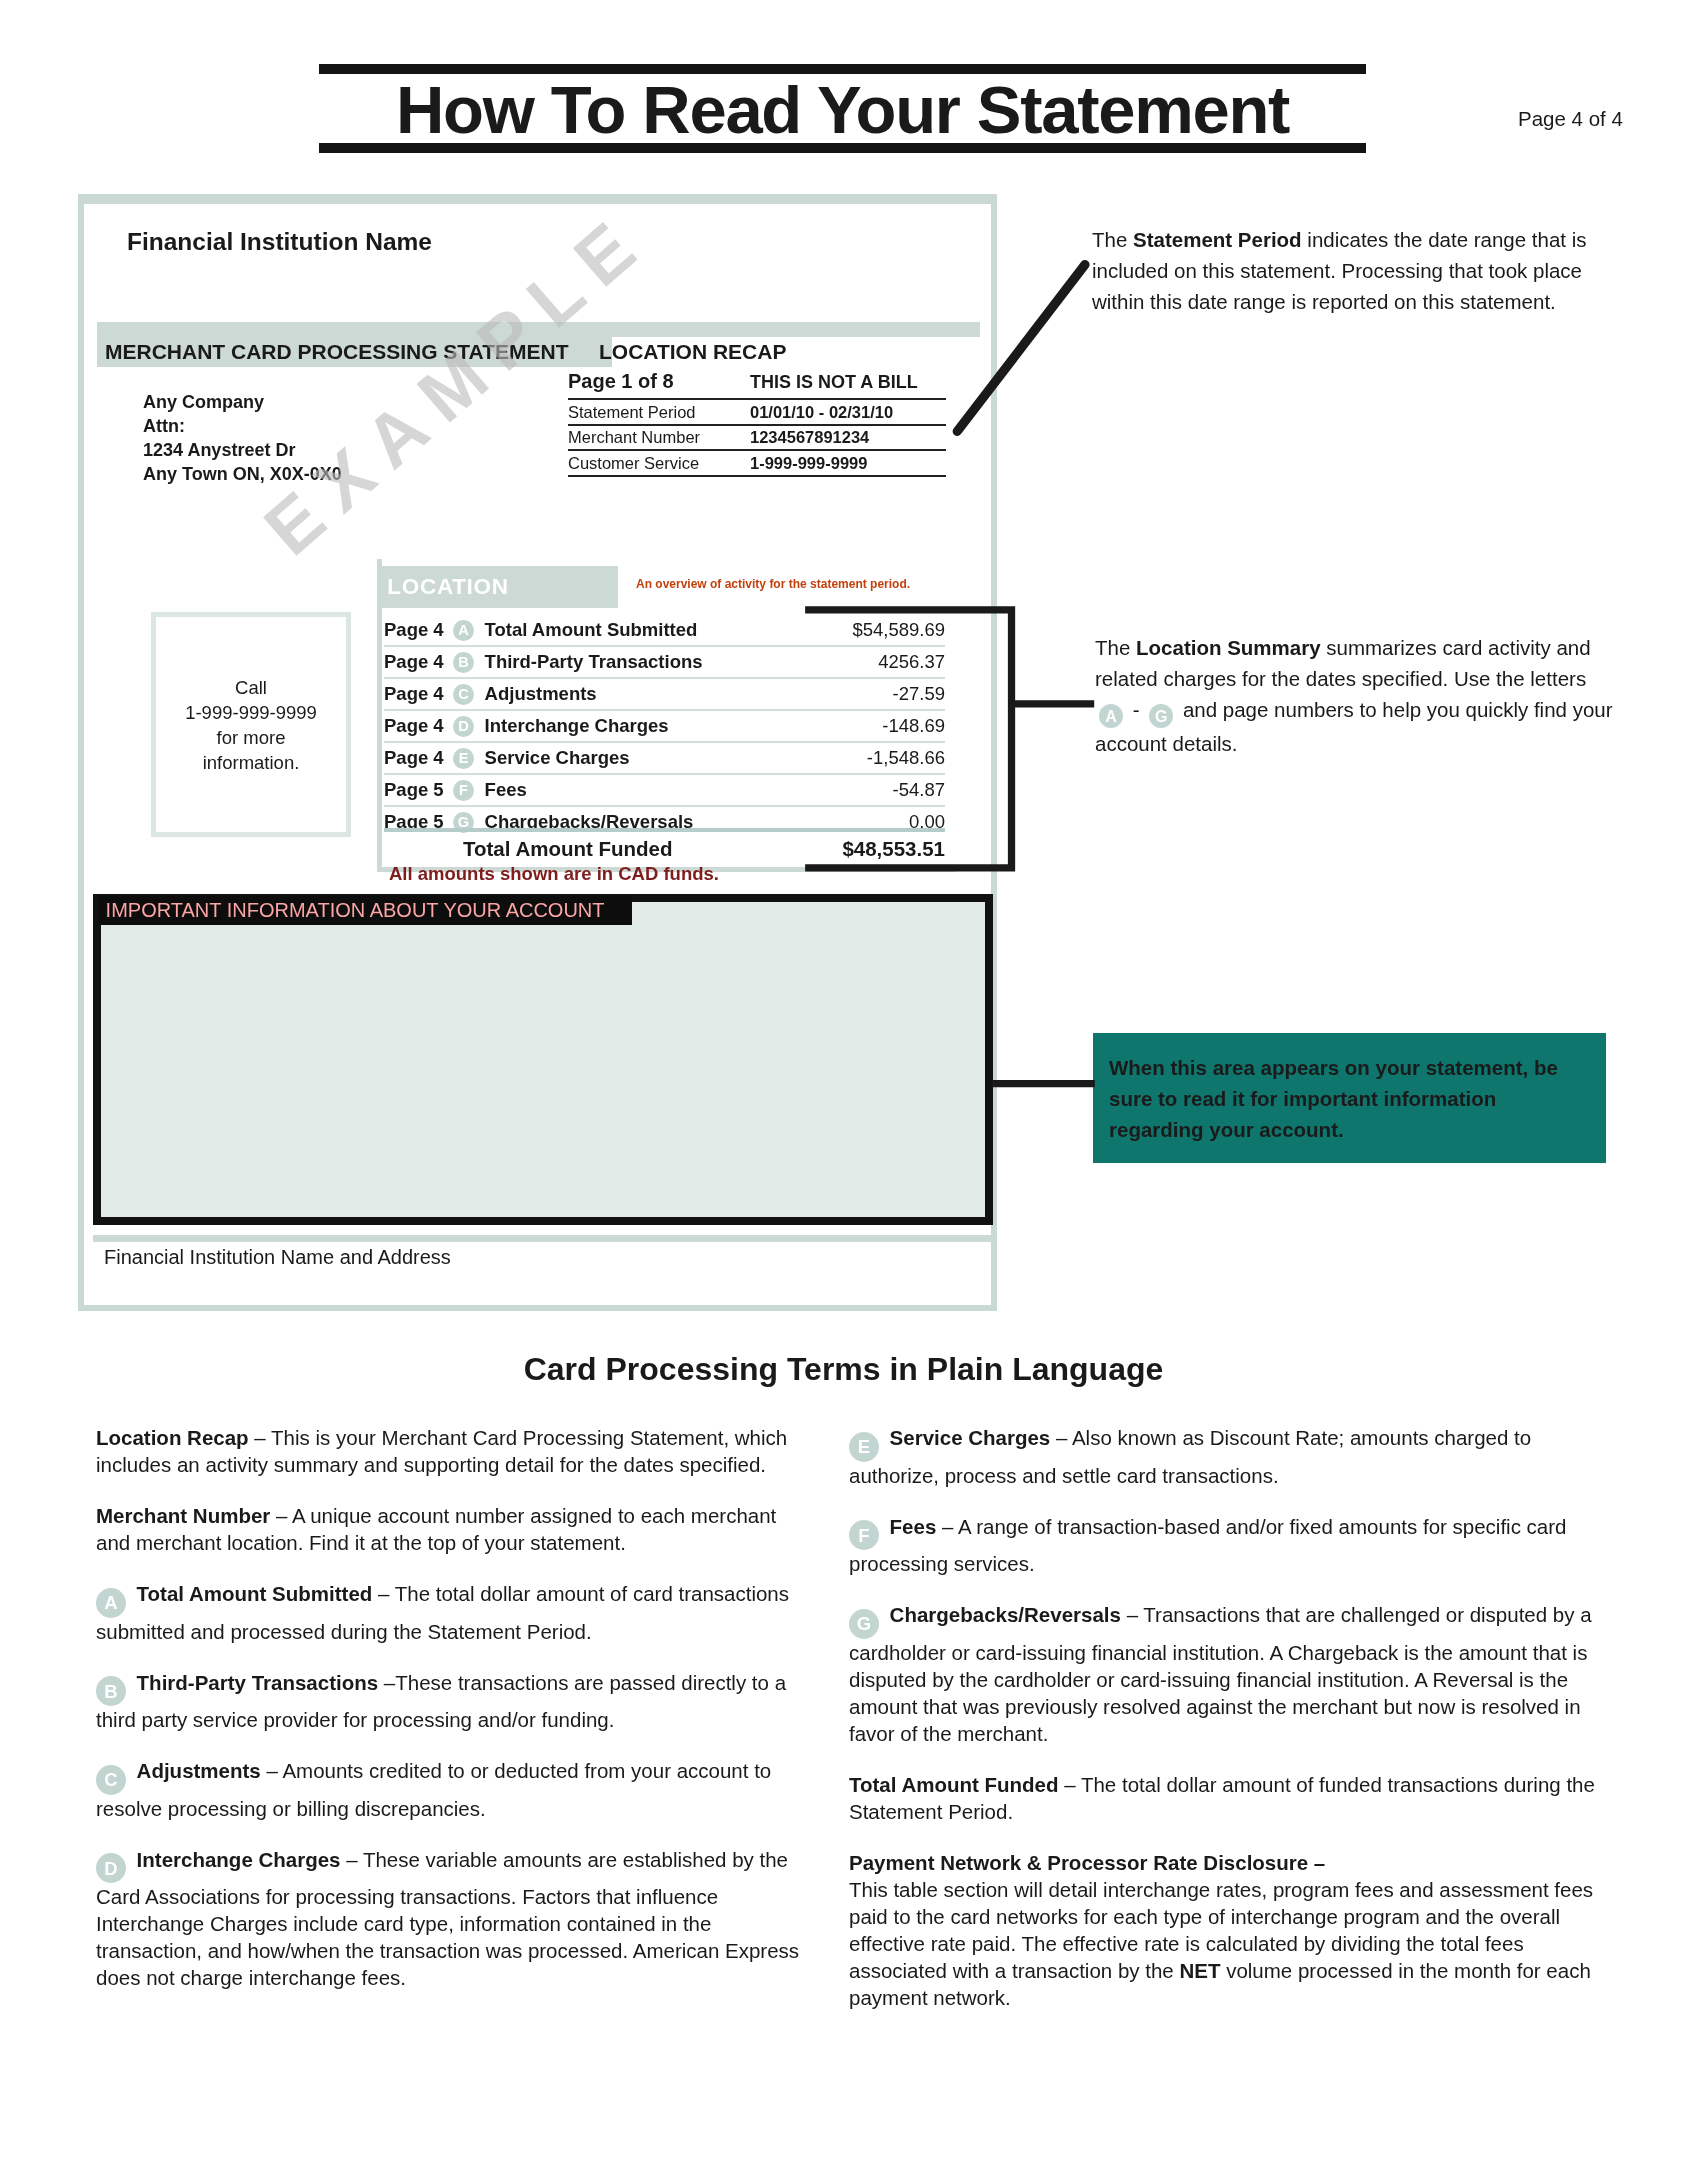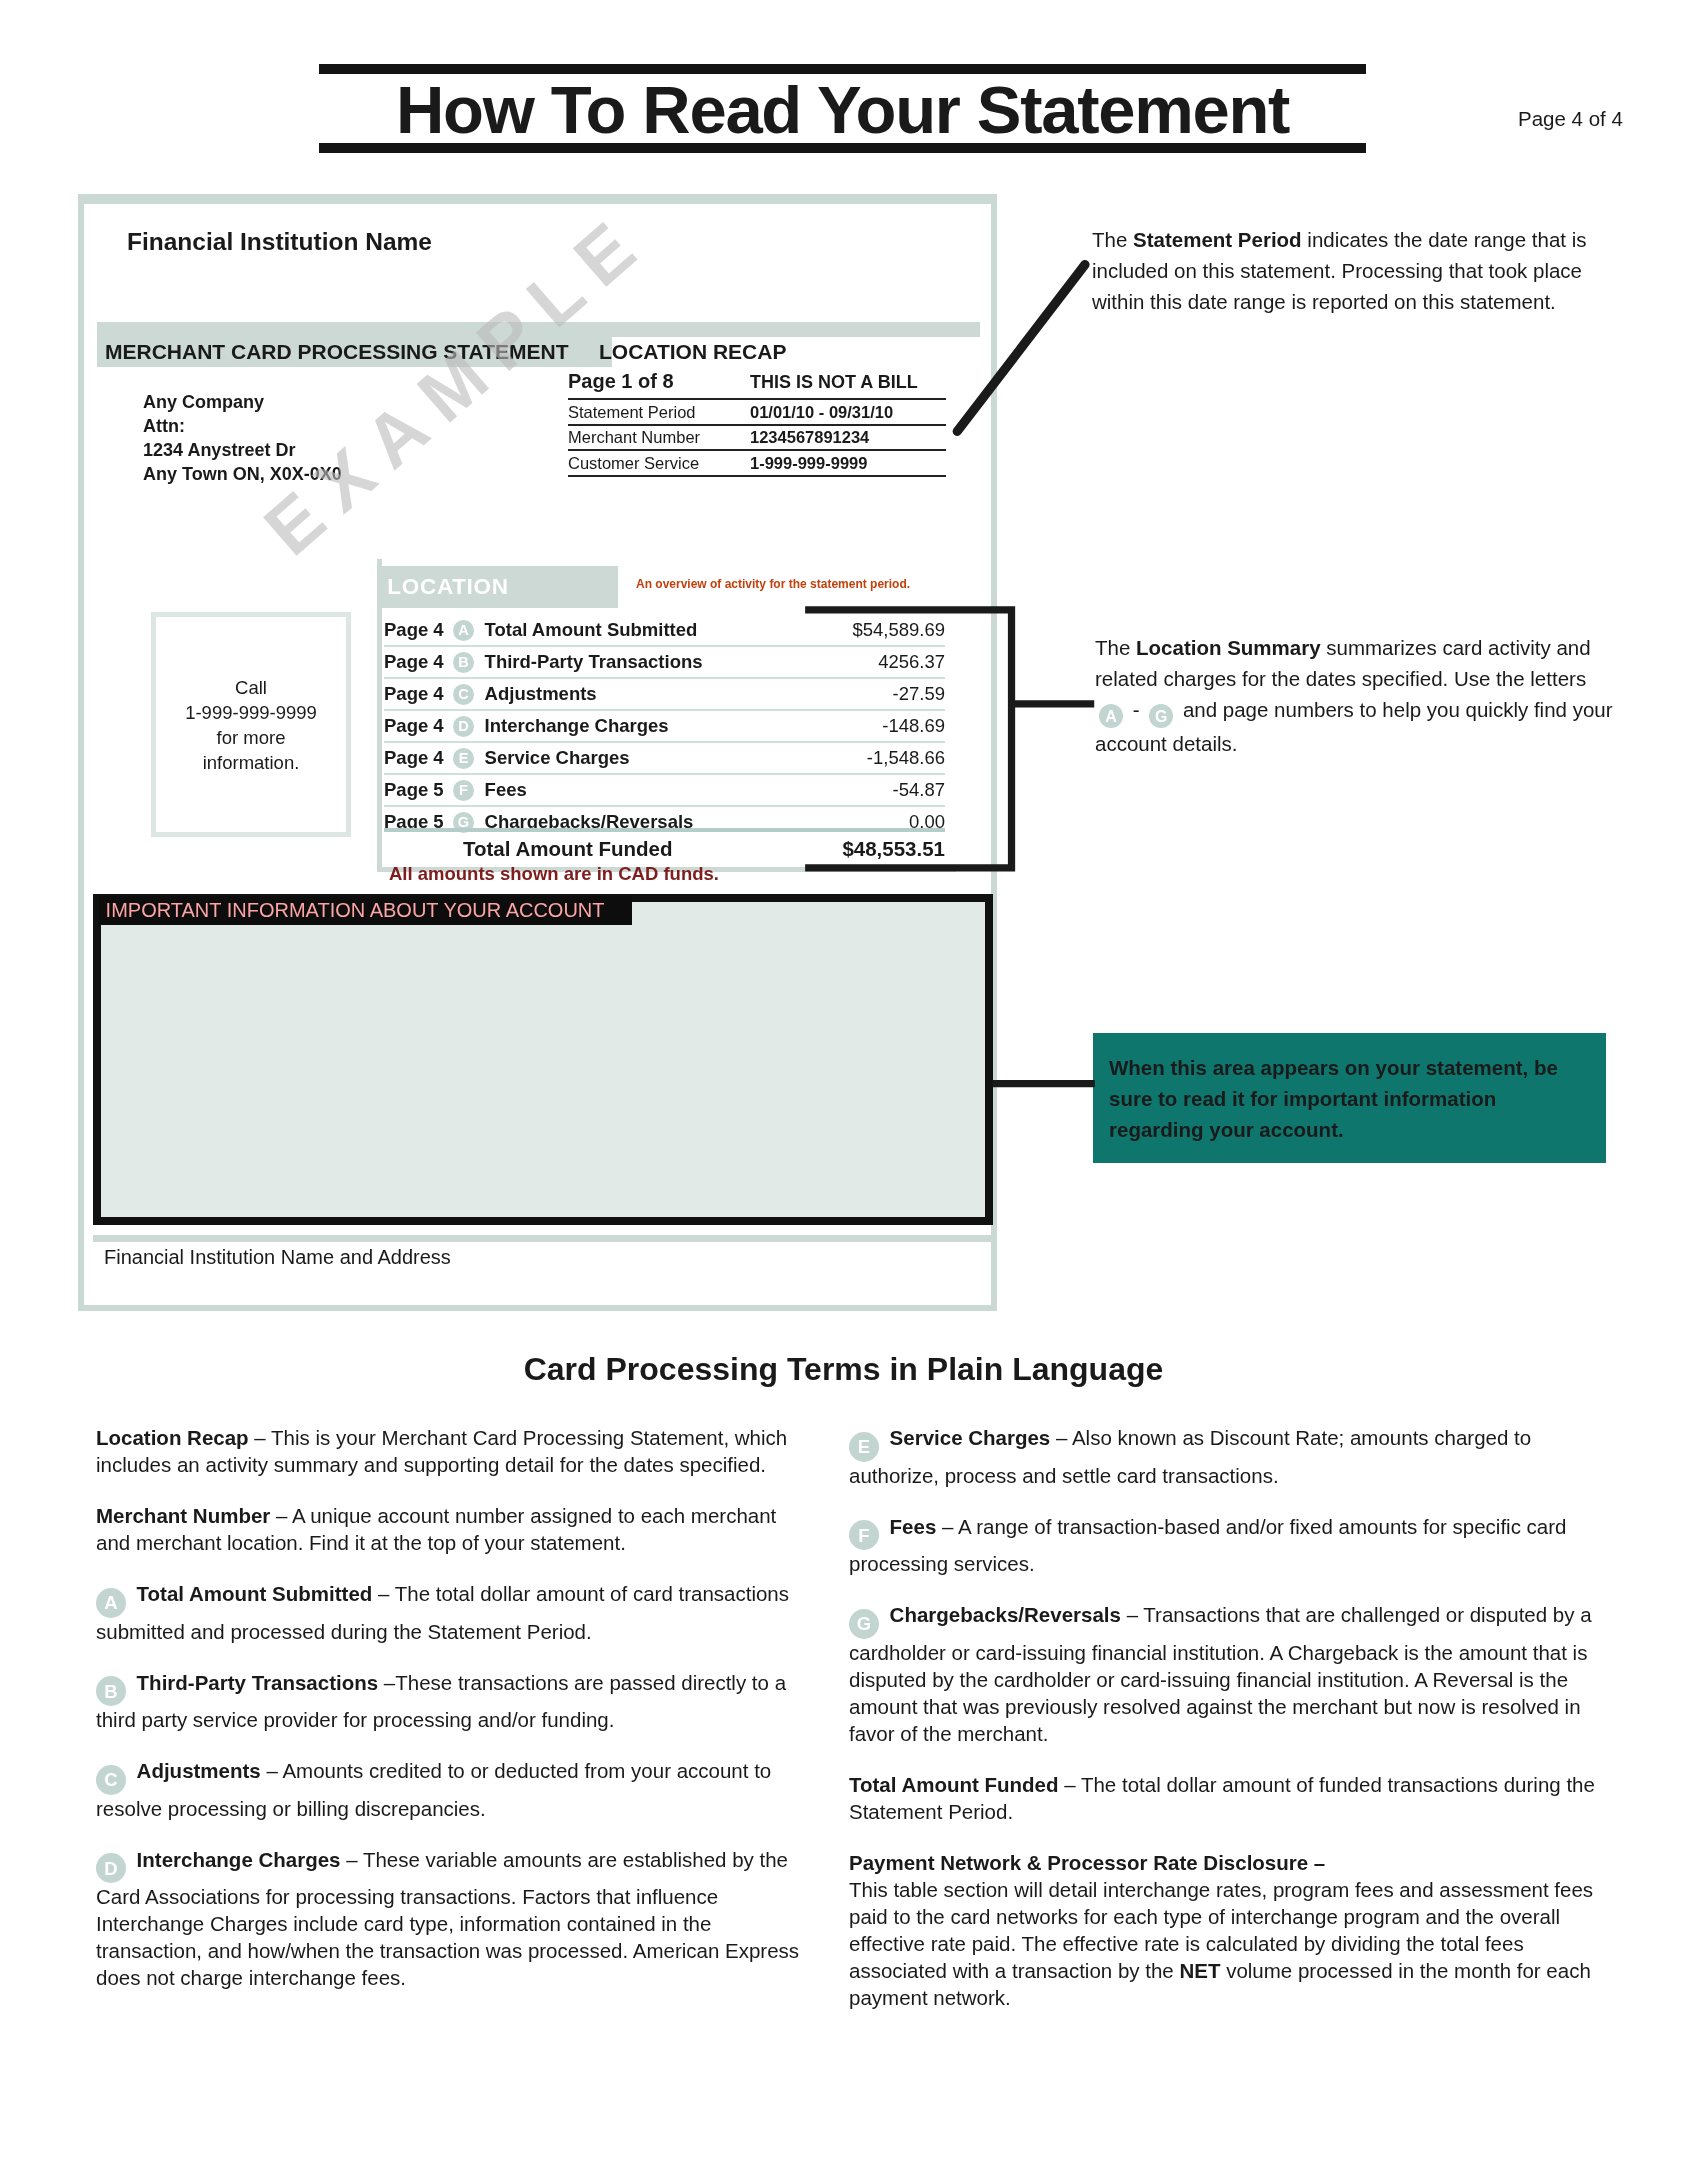--- a/index.html
+++ b/index.html
@@ -106,21 +106,21 @@
 
   <div class="recap">
     <div class="recap-hdr">
       <span class="recap-pg">Page 1 of 8</span>
       <span class="recap-nb">THIS IS NOT A BILL</span>
     </div>
     <div>
 
     <div class="recap-row">
         <span class="recap-label">Statement Period</span>
-        <span class="recap-value">01/01/10 - 09/31/10</span>
+        <span class="recap-value">01/01/10 - 02/31/10</span>
       </div>
         <div class="recap-row">
         <span class="recap-label">Merchant Number</span>
         <span class="recap-value">1234567891234</span>
       </div>
         <div class="recap-row">
         <span class="recap-label">Customer Service</span>
         <span class="recap-value">1-999-999-9999</span>
       </div>
       </div>

